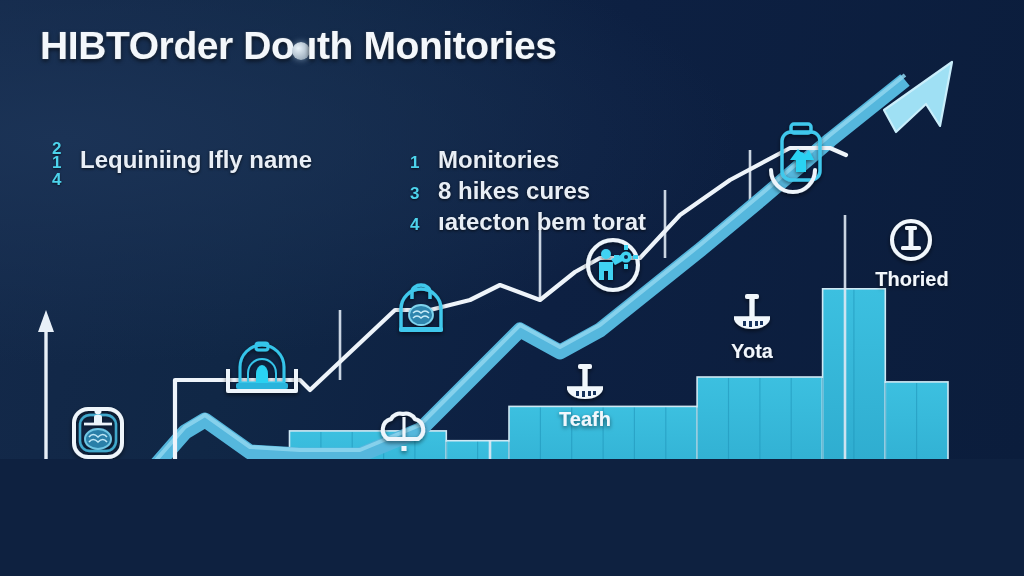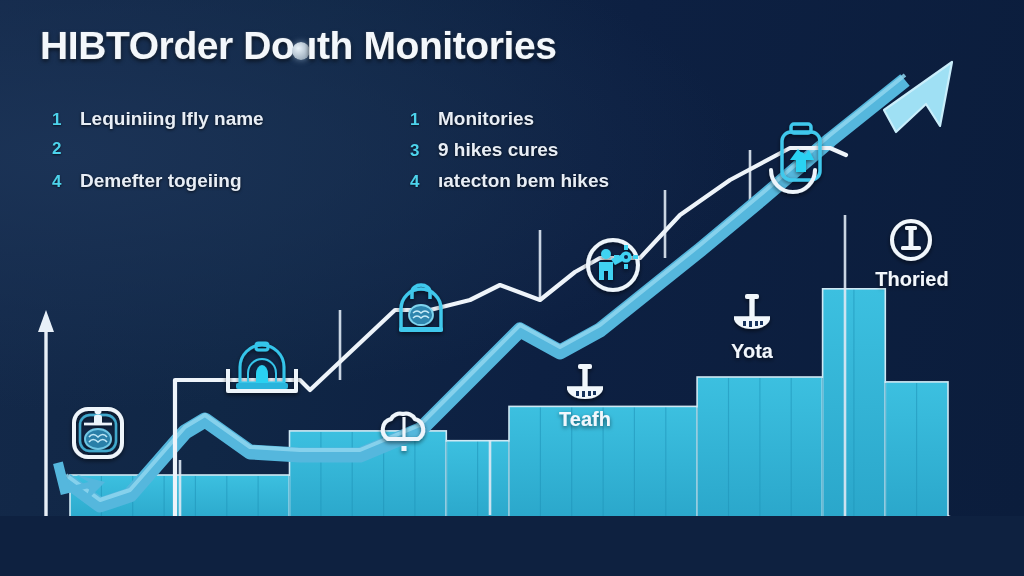--- a/index.html
+++ b/index.html
@@ -2,21 +2,21 @@
 <html><head>
 <meta charset="utf-8">
 <style>
   html,body{margin:0;padding:0;}
   body{
     width:1024px;height:576px;overflow:hidden;
     font-family:"Liberation Sans", sans-serif;
     background:#0e2140;
   }
   #stage{
-    position:relative;width:1024px;height:516px;overflow:hidden;
+    position:relative;width:1024px;height:459px;overflow:hidden;
     background:
       radial-gradient(120% 90% at 6% 30%, #1b3356 0%, rgba(27,51,86,0) 55%),
       linear-gradient(105deg,#14294a 0%, #102746 28%, #0d2042 55%, #0b1d3c 100%);
   }
   
   #title{
     position:absolute;left:40px;top:24px;
     font-size:39px;font-weight:bold;letter-spacing:-0.4px;
     color:#f3f7fb;
     text-shadow:0 2px 4px rgba(0,0,0,.65), 0 0 2px rgba(255,255,255,.25);
@@ -32,22 +32,22 @@
   .bullets{position:absolute;}
   #bullets-left{left:52px;top:108px;}
   #bullets-right{left:410px;top:108px;}
   .bullet-row{display:flex;align-items:baseline;height:31px;}
   .bullet-num{
     width:28px;flex:0 0 28px;
     font-size:17px;font-weight:bold;color:#4dd3ec;
     text-shadow:0 1px 2px rgba(0,0,0,.6);
   }
   .bullet-text{
-    font-size:19px;font-weight:bold;color:#e8eef6;
-    text-shadow:0 1px 3px rgba(0,0,0,.7);white-space:nowrap;
+    font-size:24px;font-weight:bold;color:#e8eef6;
+    text-shadow:0 1px 3px rgba(0,0,0,.7);white-space:nowrap;margin-top:38px;
   }
   
   #chart{position:absolute;left:0;top:0;width:1024px;height:576px;}
   .chart-icon{position:absolute;}
 </style>
 </head>
 <body>
 
 <div id="stage">
 
@@ -58,36 +58,35 @@
   <div class="bullets" id="bullets-left">
     <div class="bullet-row">
       <span class="bullet-num">1</span>
       <span class="bullet-text">Lequiniing Ifly name</span>
     </div>
     <div class="bullet-row">
       <span class="bullet-num">2</span>
     </div>
     <div class="bullet-row">
       <span class="bullet-num">4</span>
-      <span class="bullet-text">Demefter togeiing</span>
     </div>
   </div>
 
   <div class="bullets" id="bullets-right">
     <div class="bullet-row">
       <span class="bullet-num">1</span>
       <span class="bullet-text">Monitories</span>
     </div>
     <div class="bullet-row">
       <span class="bullet-num">3</span>
-      <span class="bullet-text">9 hikes cures</span>
+      <span class="bullet-text">8 hikes cures</span>
     </div>
     <div class="bullet-row">
       <span class="bullet-num">4</span>
-      <span class="bullet-text">ıatecton bem hikes</span>
+      <span class="bullet-text">ıatecton bem torat</span>
     </div>
   </div>
 
   <svg id="chart" viewBox="0 0 1024 576">
     <defs>
       <linearGradient id="barGrad" x1="0" y1="0" x2="0" y2="1">
         <stop offset="0%" stop-color="#3cc0e0"></stop>
         <stop offset="100%" stop-color="#2aa6ca"></stop>
       </linearGradient>
       <filter id="soft" x="-40%" y="-40%" width="180%" height="180%">

